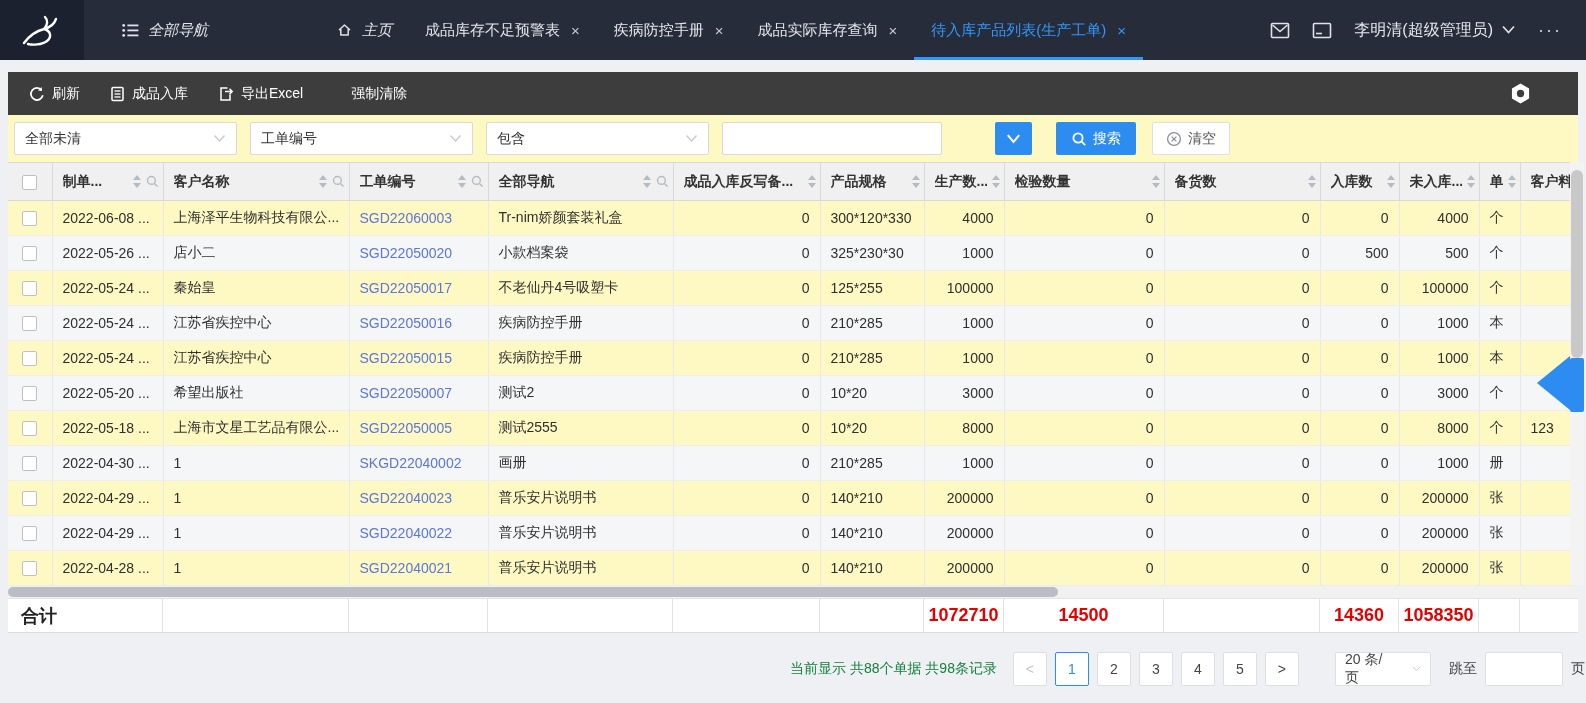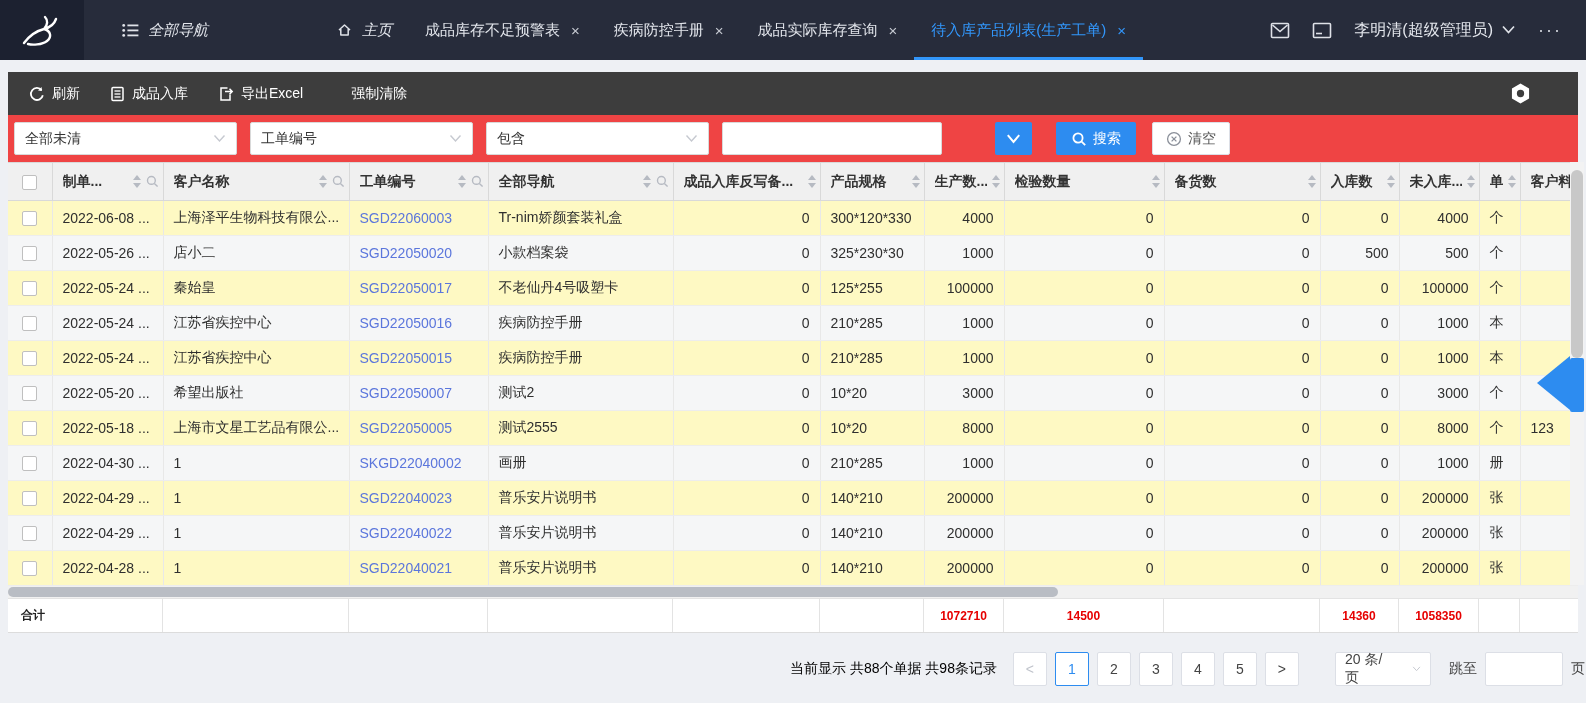--- a/index.html
+++ b/index.html
@@ -20,21 +20,21 @@
   .tab.active::after{content:"";position:absolute;left:0;right:0;bottom:0;height:3px;background:#3296fa;}
   .topbar-right{margin-left:auto;display:flex;align-items:center;gap:22px;padding-right:24px;font-size:16px;}
   .user-box{display:flex;align-items:center;gap:8px;cursor:pointer;}
   .dots{font-size:18px;letter-spacing:2px;cursor:pointer;color:#cfd3da;}
   
   .toolbar{margin:12px 8px 0;height:43px;background:#3d3d3d;display:flex;align-items:center;color:#fff;padding:0 6px;position:relative;}
   .tool-btn{display:flex;align-items:center;gap:7px;padding:0 15px;font-size:14px;height:100%;cursor:pointer;}
   .tool-btn.noicon{margin-left:18px;}
   .nut-wrap{position:absolute;right:46px;top:10px;cursor:pointer;}
   
-  .filterbar{background:#ef4444;margin:0 8px;height:47px;display:flex;align-items:center;padding:0 6px;gap:13px;}
+  .filterbar{background:#fef9c3;margin:0 8px;height:47px;display:flex;align-items:center;padding:0 6px;gap:13px;}
   .sel{width:223px;height:33px;border:1px solid #d9d9d9;border-radius:2px;background:#fff;display:flex;align-items:center;justify-content:space-between;padding:0 10px;font-size:14px;color:#333;cursor:pointer;}
   .txt{width:220px;height:33px;border:1px solid #d9d9d9;border-radius:2px;padding:0 10px;font-size:14px;outline:none;}
   .adv-btn{width:37px;height:33px;background:#2d8cf0;border:none;border-radius:2px;display:flex;align-items:center;justify-content:center;margin-left:40px;cursor:pointer;}
   .search-btn{height:33px;padding:0 15px;background:#2d8cf0;color:#fff;border:none;border-radius:2px;display:flex;align-items:center;gap:6px;font-size:14px;margin-left:11px;cursor:pointer;}
   .clear-btn{height:33px;padding:0 13px;background:#fff;color:#555;border:1px solid #dcdfe6;border-radius:2px;display:flex;align-items:center;gap:6px;font-size:14px;margin-left:3px;cursor:pointer;}
   
   .table-zone{margin:0 8px;background:#fef9c3;overflow:hidden;width:1570px;}
   table{border-collapse:collapse;table-layout:fixed;width:1632px;}
   thead th{height:38px;background:#f0f0f0;border:1px solid #d9d9d9;border-left:none;font-size:14px;font-weight:700;color:#333;text-align:left;padding:0 4px 0 10px;white-space:nowrap;overflow:hidden;}
   thead th.chk{padding:0;text-align:center;}
@@ -46,27 +46,27 @@
   tbody td{height:35px;border-right:1px solid #e8e8e8;border-bottom:1px solid #ededed;font-size:14px;color:#2f2f2f;padding:0 10px;white-space:nowrap;overflow:hidden;}
   tbody td.chk{padding:0;text-align:center;}
   tbody tr.alt{background:#f5f6f7;}
   td.num{text-align:right;}
   a.link{color:#5b76dc;text-decoration:none;cursor:pointer;}
   .checkbox{display:inline-block;width:15px;height:15px;border:1px solid #bfbfbf;border-radius:2px;background:#fff;vertical-align:middle;cursor:pointer;}
   
   .hscroll{margin:0 8px;height:12px;background:#f1f1f1;position:relative;}
   .hthumb{position:absolute;left:0;top:1px;height:10px;width:1050px;background:#b9bdc4;border-radius:5px;cursor:pointer;}
   
-  .totals{margin:0 8px;display:flex;height:35px;background:#fff;font-size:12px;border-bottom:1px solid #dcdcdc;width:1570px;overflow:hidden;}
+  .totals{margin:0 8px;display:flex;height:35px;background:#fff;font-size:18px;border-bottom:1px solid #dcdcdc;width:1570px;overflow:hidden;}
   .totals .cell{border-right:1px solid #e3e3e3;border-top:1px solid #e3e3e3;height:100%;flex:0 0 auto;display:flex;align-items:center;justify-content:center;}
   .totals .cell.first{justify-content:flex-start;padding-left:13px;font-weight:700;color:#222;}
   .totals .cell.red{color:#e60000;font-weight:700;}
   
   .pagefoot{height:71px;display:flex;align-items:center;gap:8px;padding-left:790px;background:#eef0f4;overflow:hidden;}
-  .pg-summary{font-size:14px;color:#000000;margin-right:8px;flex:0 0 auto;}
+  .pg-summary{font-size:14px;color:#15803d;margin-right:8px;flex:0 0 auto;}
   .pg-btn{min-width:34px;height:34px;border:1px solid #dcdfe6;background:#fff;border-radius:2px;display:flex;align-items:center;justify-content:center;font-size:14px;color:#444;cursor:pointer;flex:0 0 auto;}
   .pg-btn.prev{color:#c0c4cc;}
   .pg-btn.active{border-color:#2d8cf0;color:#2d8cf0;}
   .size-box{width:96px;height:34px;border:1px solid #dcdfe6;background:#fff;border-radius:2px;display:flex;align-items:center;justify-content:space-between;padding:0 9px;font-size:14px;color:#444;margin-left:28px;cursor:pointer;flex:0 0 auto;gap:28px;}
   .jump-label{font-size:14px;color:#444;margin-left:10px;flex:0 0 auto;}
   .jump-input{width:78px;height:34px;border:1px solid #dcdfe6;border-radius:2px;background:#fff;outline:none;padding:0 8px;font-size:14px;flex:0 0 auto;}
   .page-suffix{font-size:14px;color:#444;flex:0 0 auto;}
   
   .vtrack{position:absolute;left:1570px;top:162px;width:14px;height:423px;background:#f3f3f3;}
   .vthumb-gray{position:absolute;left:1px;top:8px;width:12px;height:188px;background:#c8c8c8;border-radius:6px;cursor:pointer;}

